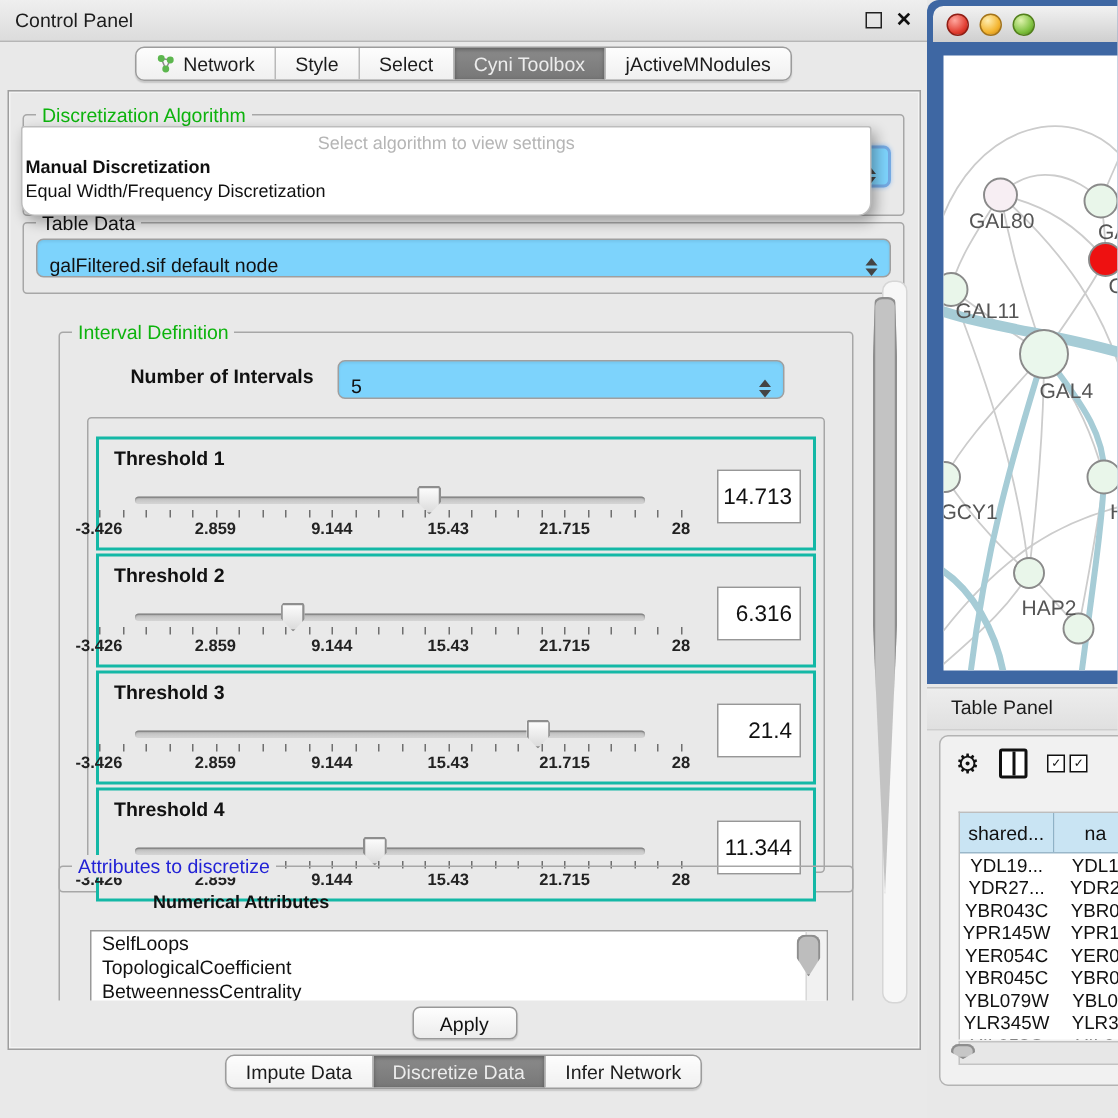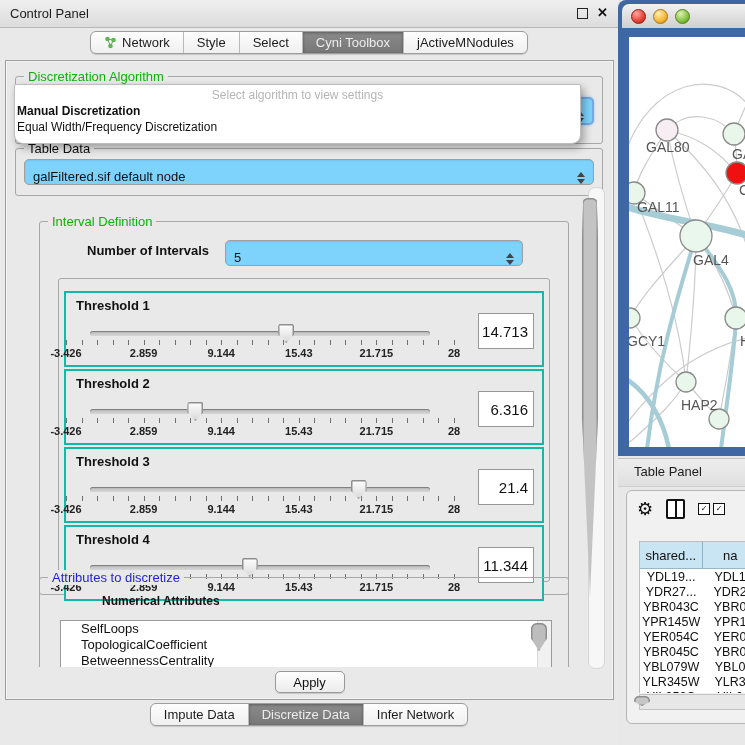--- a/index.html
+++ b/index.html
@@ -71,21 +71,21 @@
   .ticklabels span:nth-child(3){left:40%;}
   .ticklabels span:nth-child(4){left:60%;}
   .ticklabels span:nth-child(5){left:80%;}
   .ticklabels span:nth-child(6){left:100%;}
   .vbox{position:absolute;right:8px;top:20px;width:56px;height:36px;background:#fff;
     border:1px solid #979797;font-size:15px;color:#111;display:flex;align-items:center;
     justify-content:flex-end;padding-right:5px;box-sizing:border-box;}
   
   #listbox{position:absolute;left:20px;top:42px;width:490px;height:72px;background:#fff;
     border:1px solid #9a9a9a;font-size:13px;color:#111;overflow:hidden;}
-  #listbox .li{height:16px;padding-left:20px;white-space:nowrap;}
+  #listbox .li{height:16px;padding-left:7px;white-space:nowrap;}
   #listbox .sb{position:absolute;right:0;top:0;bottom:0;width:13px;background:#f1f1f1;
     border-left:1px solid #d9d9d9;}
   #listbox .sb .thumb{position:absolute;left:1px;right:1px;top:2px;height:28px;
     background:#bdbdbd;border-radius:6px;}
   
   #apply-btn{position:absolute;left:50%;top:610px;transform:translateX(-50%);
     width:70px;height:22px;border:1px solid #999;border-radius:5px;font-size:13px;color:#111;
     background:linear-gradient(#fefefe,#ececec);display:flex;align-items:center;justify-content:center;
     box-shadow:0 1px 1px rgba(0,0,0,.15);}
   

